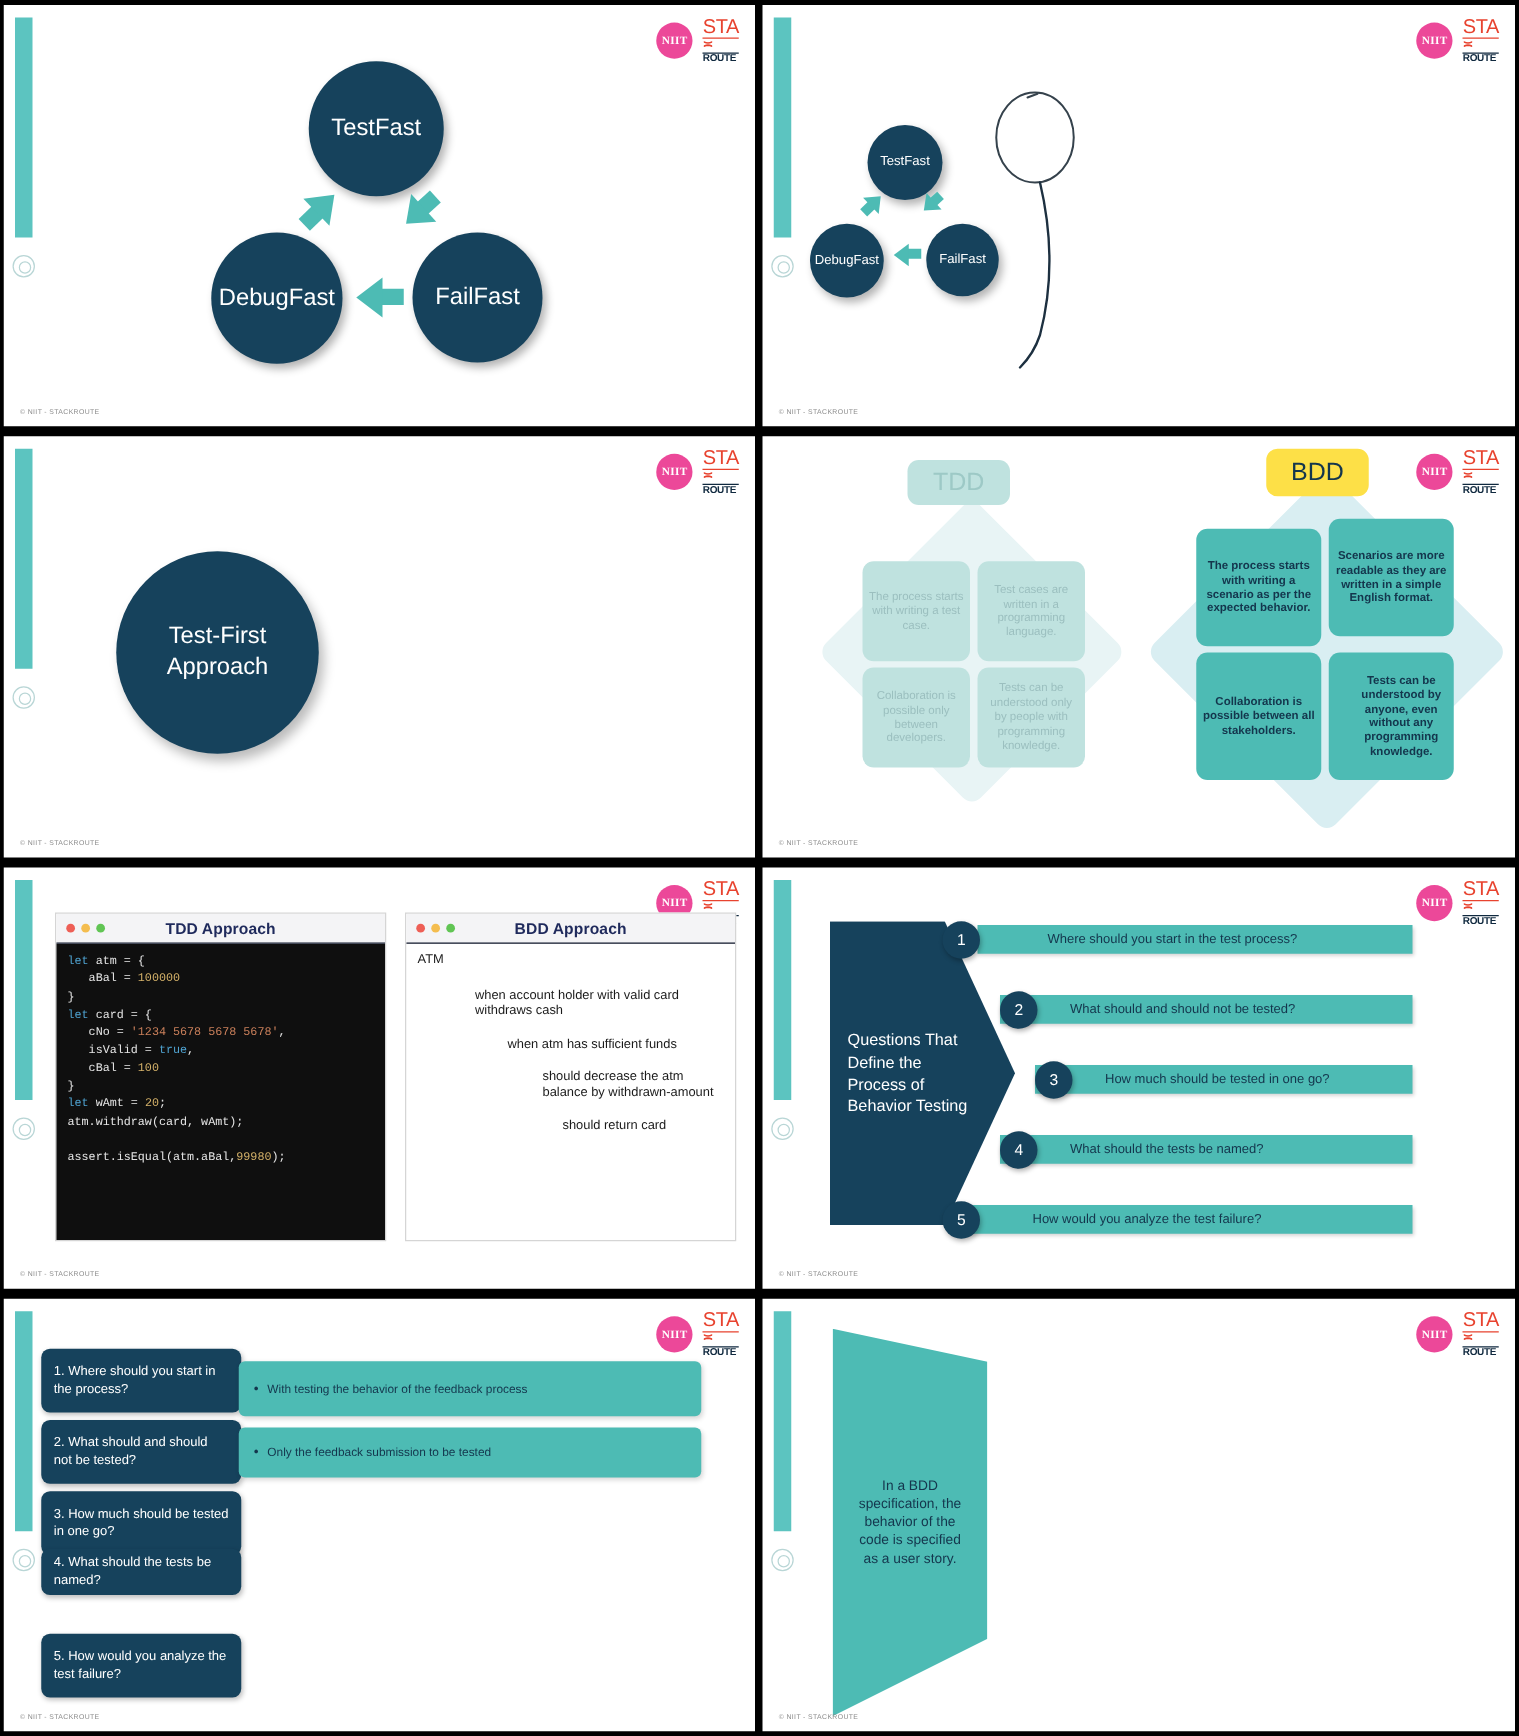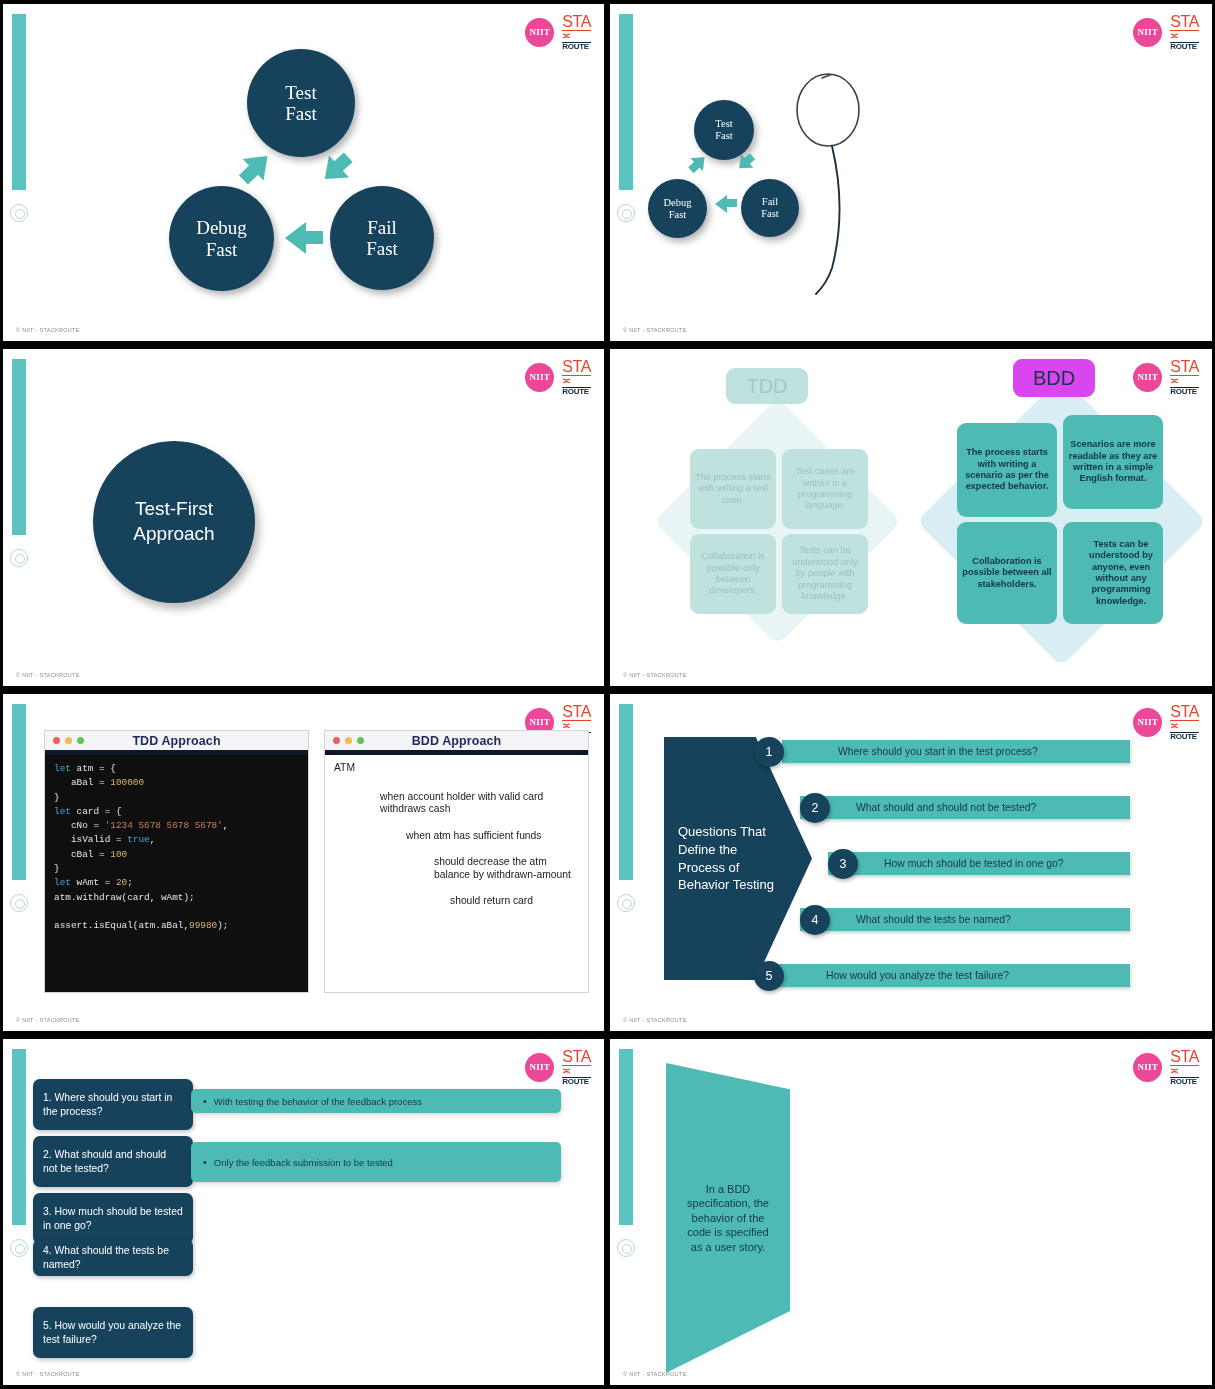--- a/index.html
+++ b/index.html
@@ -67,25 +67,24 @@
   .footer {
     position: absolute; left: 13px; bottom: 8px;
     font-size: 5.5px; color: #8b8b8b; letter-spacing: .3px;
   }
 
   
   .cycle { position: absolute; }
   .node {
     position: absolute; border-radius: 50%;
     background: #16425c; color: #fff;
-    display: flex; flex-direction: column;
+    display: flex; flex-direction: row;
     align-items: center; justify-content: center;
     text-align: center; line-height: 1.12;
     box-shadow: 3px 4px 7px rgba(0,0,0,.30);
-    font-family: Liberation Serif, serif;
   }
   .ar-body { position: absolute; background: #4dbbb4; }
   .ar-head {
     position: absolute; width: 0; height: 0;
     border-style: solid; border-color: transparent;
   }
 
   
   .tfa-circle {
     position: absolute;
@@ -114,35 +113,35 @@
     position: absolute;
     border-radius: 9px;
     display: flex; align-items: center; justify-content: center;
     text-align: center;
     font-size: 9.2px; line-height: 1.24;
     padding: 4px 5px;
   }
   .faded .hdr-pill { background: #bfe2df; color: #9dc9c6; }
   .faded .qcell   { background: #bfe2df; color: #9bbfbf; }
   .faded .diamond { background: #e8f4f5; }
-  .bright .hdr-pill { background: #d946ef; color: #14364d; }
+  .bright .hdr-pill { background: #fde047; color: #14364d; }
   .bright .qcell   { background: #4dbbb4; color: #14364d; font-weight: bold; }
   .bright .diamond { background: #d9eef2; }
 
   
   .winpanel {
     position: absolute;
     border: 1px solid #d5d5d5;
     background: #fff;
     overflow: hidden;
   }
   .wintitle {
     height: 24px; background: #f4f4f6;
     display: flex; align-items: center;
-    border-bottom: 5px solid #0f172a;
+    border-bottom: 1px solid #0f172a;
     padding-left: 8px; position: relative;
   }
   .dots { display: flex; gap: 5px; }
   .dot { width: 7px; height: 7px; border-radius: 50%; }
   .d1 { background: #ee5f56; } .d2 { background: #f4bd4f; } .d3 { background: #61c554; }
   .wintitle-text {
     position: absolute; left: 0; right: 0; text-align: center;
     font-size: 12.5px; font-weight: bold; color: #1f2a5c;
     letter-spacing: .1px;
   }
@@ -506,21 +505,21 @@
         <span class="l3">ROUTE</span>
       </div>
     </div>
 
     <div class="qcard" style="top:40px;height:51px;">1. Where should you start in the process?</div>
     <div class="qcard" style="top:97px;height:51px;">2. What should and should not be tested?</div>
     <div class="qcard" style="top:154px;height:51px;">3. How much should be tested in one go?</div>
     <div class="qcard" style="top:200px;height:37px;">4. What should the tests be named?</div>
     <div class="qcard" style="top:268px;height:51px;">5. How would you analyze the test failure?</div>
 
-    <div class="abar" style="top:50px;height:24px;">
+    <div class="abar" style="top:50px;height:44px;">
       <span>With testing the behavior of the feedback process</span>
     </div>
     <div class="abar" style="top:103px;height:40px;">
       <span>Only the feedback submission to be tested</span>
     </div>
 
     <div class="footer">© NIIT - STACKROUTE</div>
   </div>
 
   <div class="slide">

